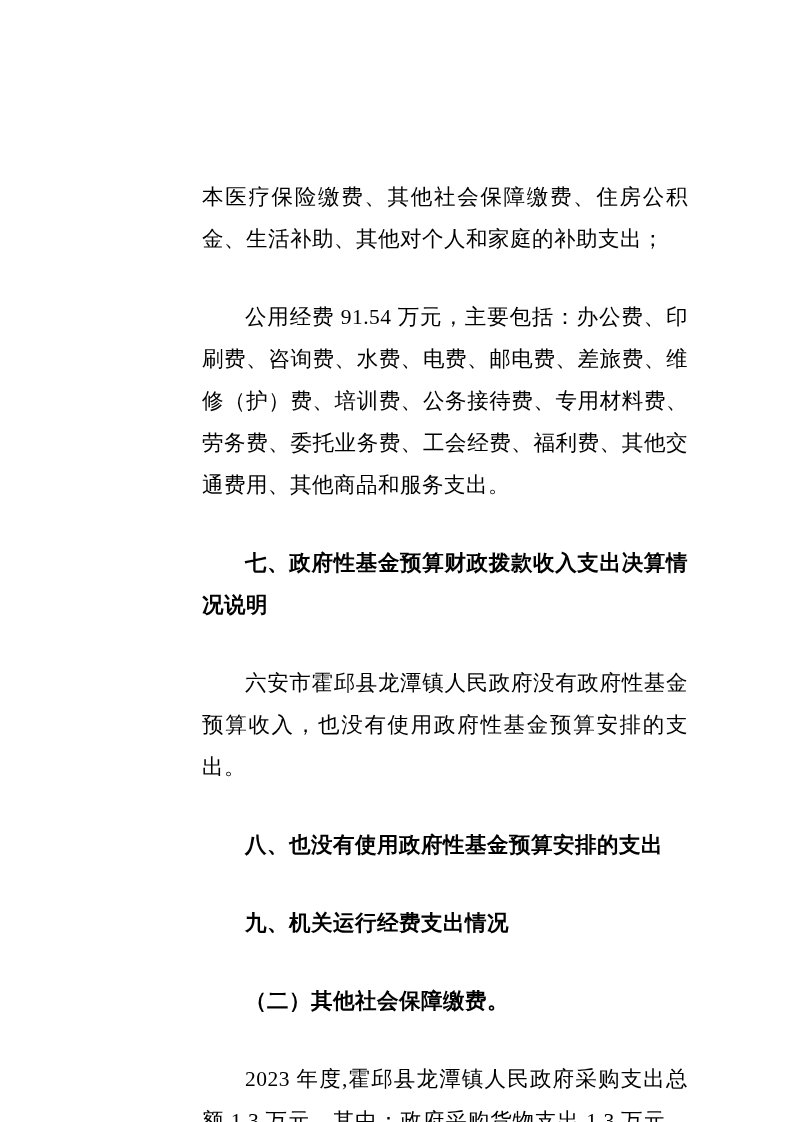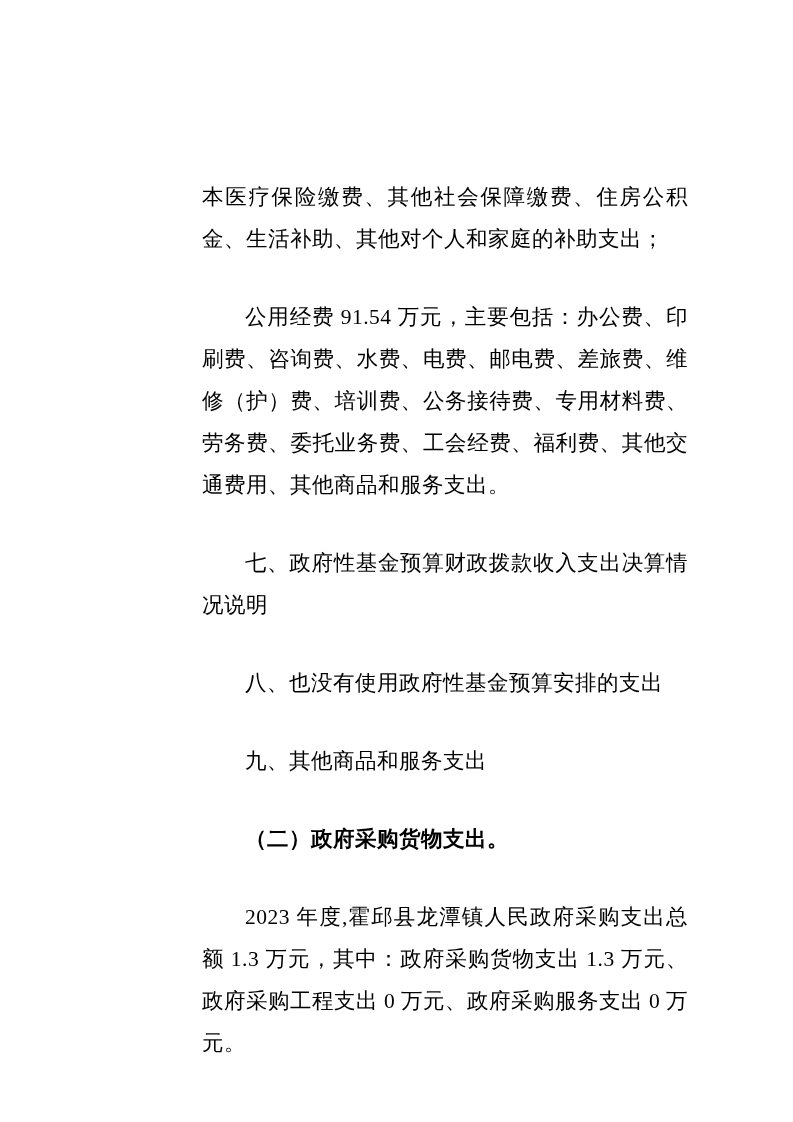--- a/index.html
+++ b/index.html
@@ -23,37 +23,38 @@
     font-size: 21.5px;
     line-height: 42px;
     text-align: justify;
     letter-spacing: 0.5px;
   }
   
   .cont { text-indent: 0; }
   .ind { text-indent: 2em; }
   .h1 {
     font-family: "Liberation Sans", "DejaVu Sans", sans-serif;
-    font-weight: 400;
+    font-weight: 700;
     text-indent: 2em;
     text-align: left;
   }
   .h2 {
     font-weight: 700;
     text-indent: 2em;
     text-align: left;
   }
   .spaced { margin-top: 7px; }
 </style>
 </head>
 <body>
 
 <div class="page">
   <div class="content">
     <p class="cont">本医疗保险缴费、其他社会保障缴费、住房公积金、生活补助、其他对个人和家庭的补助支出；</p>
     <p class="ind">公用经费 91.54 万元，主要包括：办公费、印刷费、咨询费、水费、电费、邮电费、差旅费、维修（护）费、培训费、公务接待费、专用材料费、劳务费、委托业务费、工会经费、福利费、其他交通费用、其他商品和服务支出。</p>
     <p class="h1">七、政府性基金预算财政拨款收入支出决算情况说明</p>
+    <p class="ind">六安市霍邱县龙潭镇人民政府没有政府性基金预算收入，也没有使用政府性基金预算安排的支出。</p>
     <p class="h1">八、也没有使用政府性基金预算安排的支出</p>
-    <p class="h1">九、其他商品和服务支出</p>
-    <p class="h2">（二）政府采购货物支出。</p>
+    <p class="h1">九、机关运行经费支出情况</p>
+    <p class="h2">（二）其他社会保障缴费。</p>
     <p class="ind">2023 年度,霍邱县龙潭镇人民政府采购支出总额 1.3 万元，其中：政府采购货物支出 1.3 万元、政府采购工程支出 0 万元、政府采购服务支出 0 万元。</p>
   </div>
 </div>
 
 </body></html>

